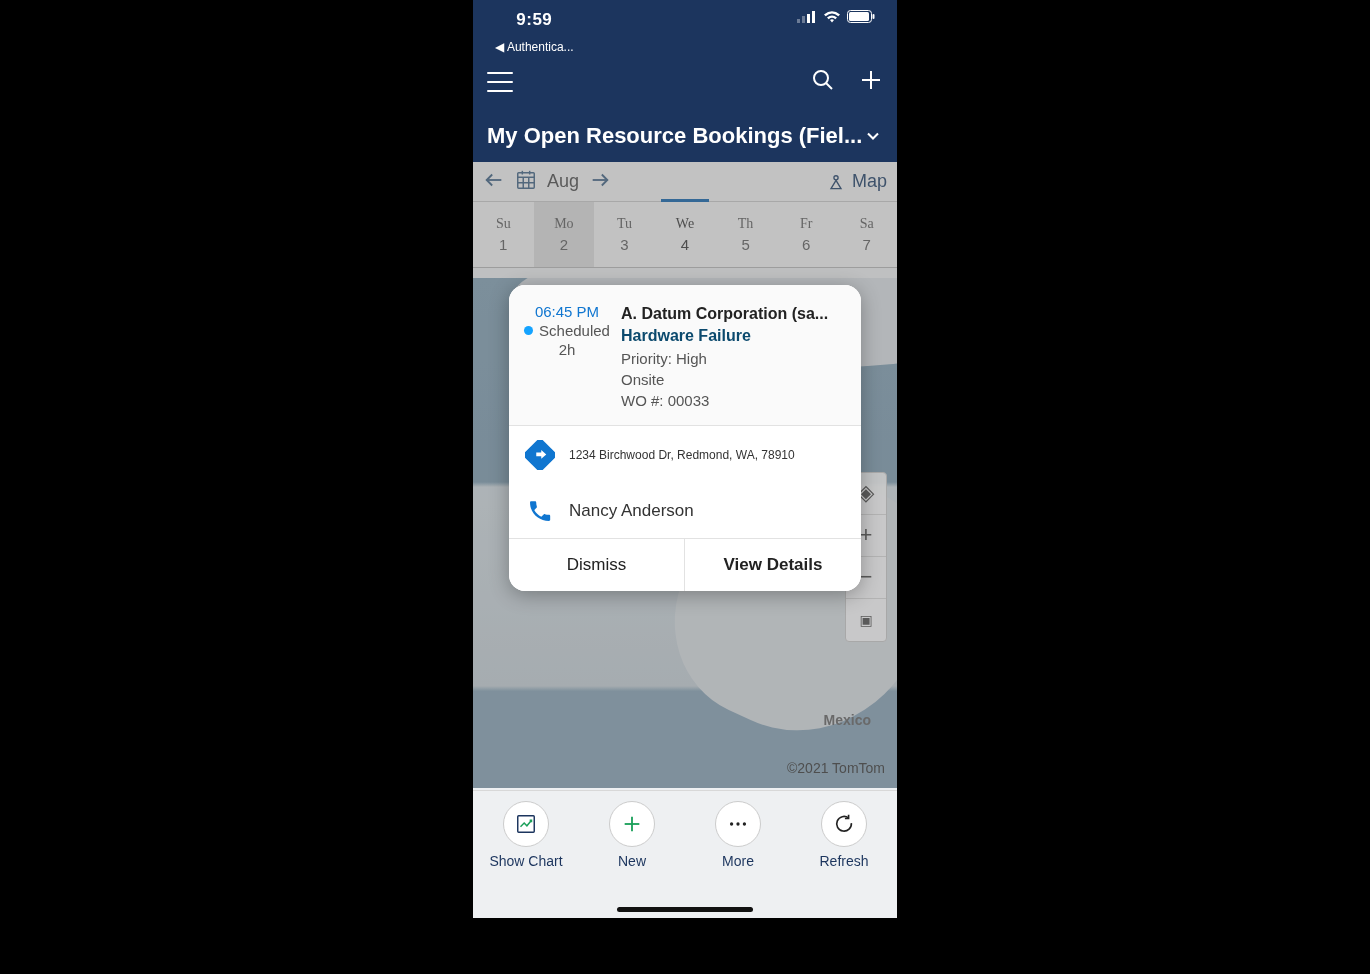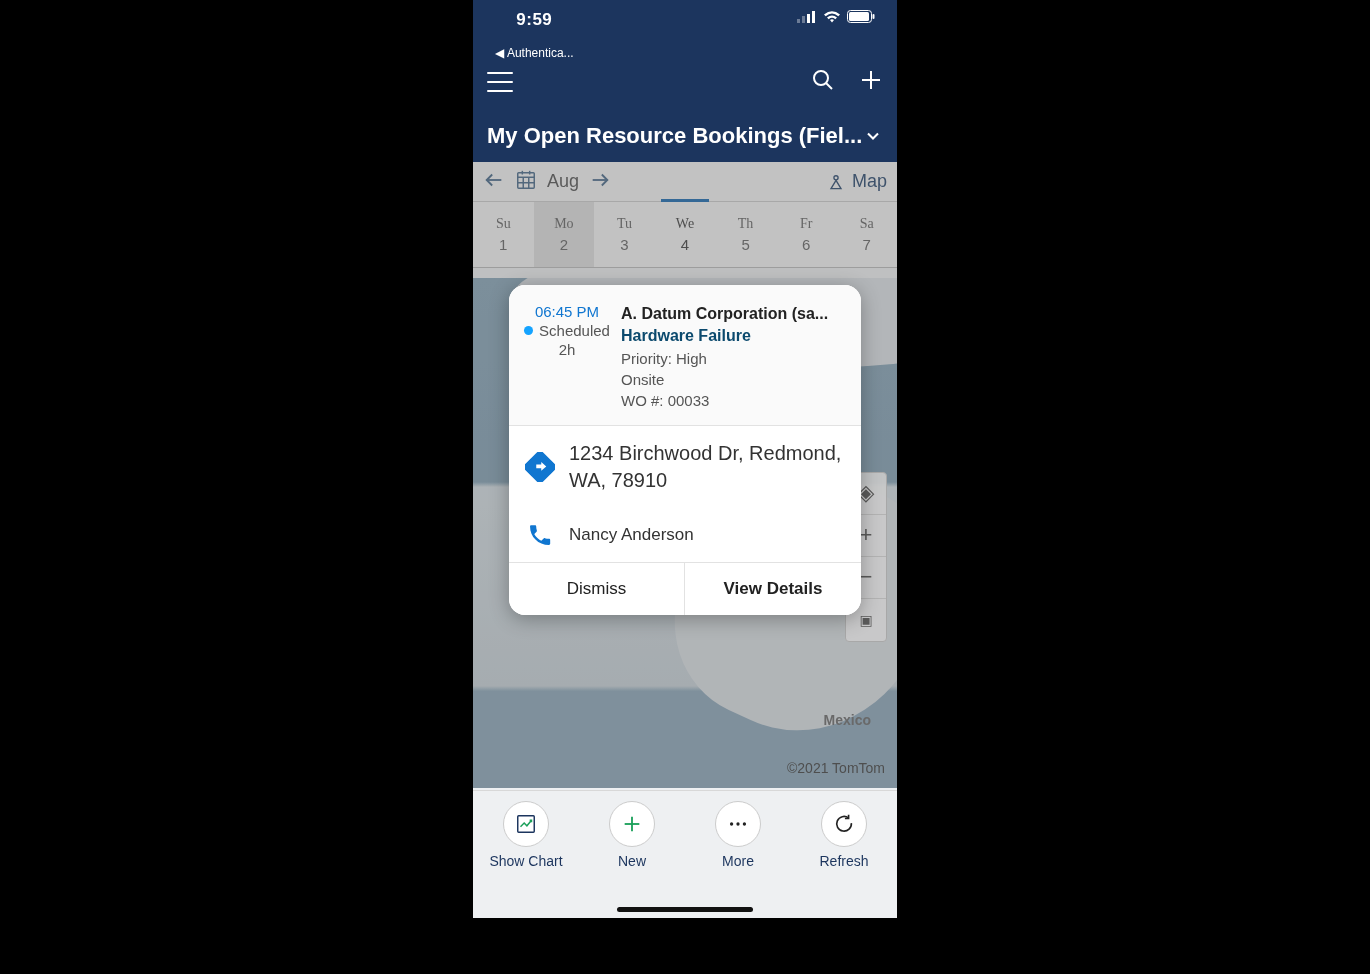--- a/index.html
+++ b/index.html
@@ -29,21 +29,21 @@
     color: #fff;
     display: flex;
     justify-content: space-between;
     align-items: flex-start;
     padding: 10px 22px 0 22px;
     font-size: 16px;
     font-weight: 600;
   }
   .status-left { display:flex; flex-direction:column; align-items:center;}
   .status-time { font-size:17px; font-weight:600; letter-spacing:0.5px;}
-  .status-back { font-size:12px; font-weight:400; margin-top:16px;}
+  .status-back { font-size:12px; font-weight:400; margin-top:10px;}
   .status-right { display:flex; gap:6px; align-items:center; font-size:15px;}
   .status-right svg { display:block; }
   
   .nav-bar {
     height: 56px;
     background: #1c355e;
     display:flex;
     align-items:center;
     justify-content:space-between;
     padding: 0 14px;
@@ -176,21 +176,21 @@
   .card-dur { font-size:15px; color:#555;}
   .card-right { flex:1; color:#555; font-size:15px; line-height:1.4;}
   .card-company { color:#222; font-weight:700; font-size:16px;}
   .card-issue { color:#0c4a6e; font-weight:700; font-size:16px;}
   .card-sep { height:1px; background:#e2e2e2;}
   .card-row {
     display:flex; align-items:center; gap:14px;
     padding:14px 16px;
   }
   .card-row .ic { width:30px; display:flex; justify-content:center;}
-  .card-addr { color:#333; font-size:20px; line-height:1.35;}
+  .card-addr { color:#333; font-size:12px; line-height:1.35;}
   .card-contact { color:#333; font-size:17px;}
   .card-actions {
     display:grid; grid-template-columns:1fr 1fr;
     border-top:1px solid #e2e2e2;
   }
   .card-actions button {
     height:52px; background:#fff; border:none;
     font-size:17px; color:#222; cursor:pointer;
     font-family:inherit;
   }

